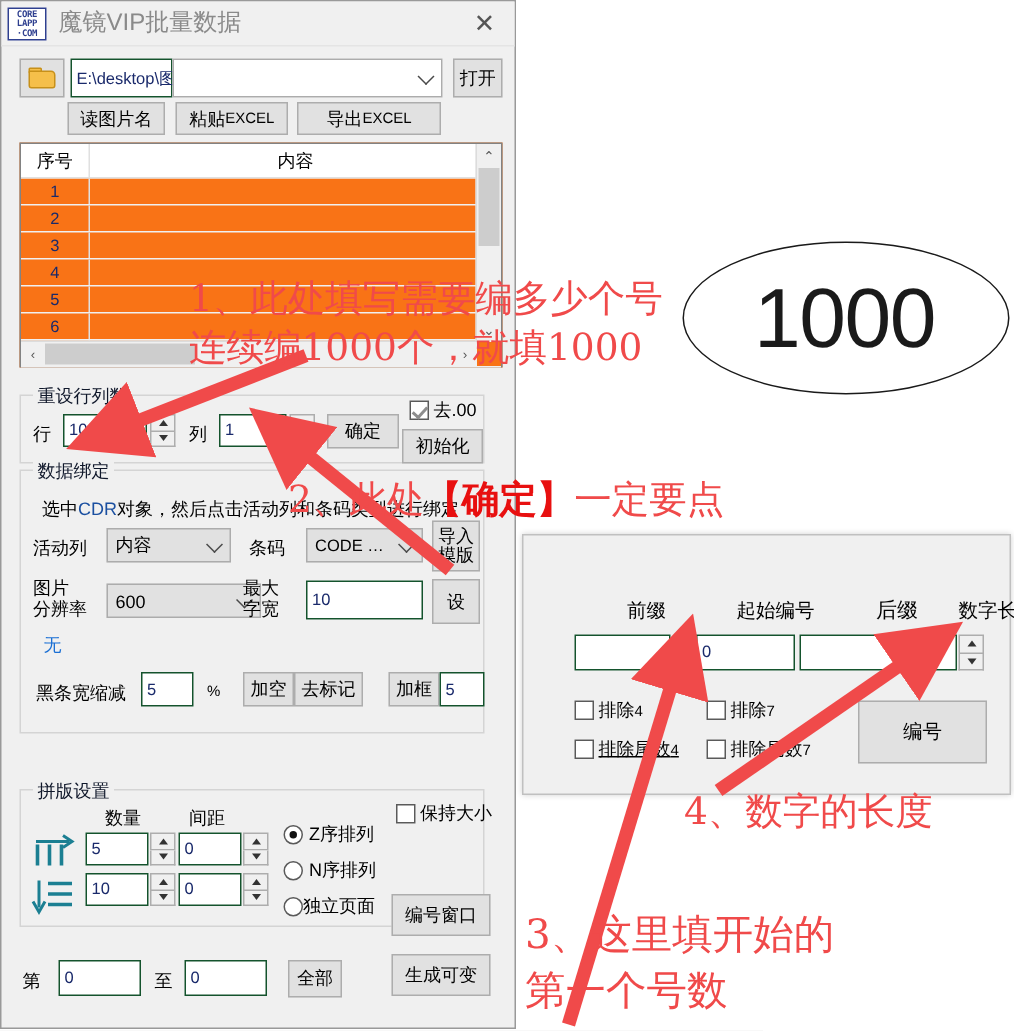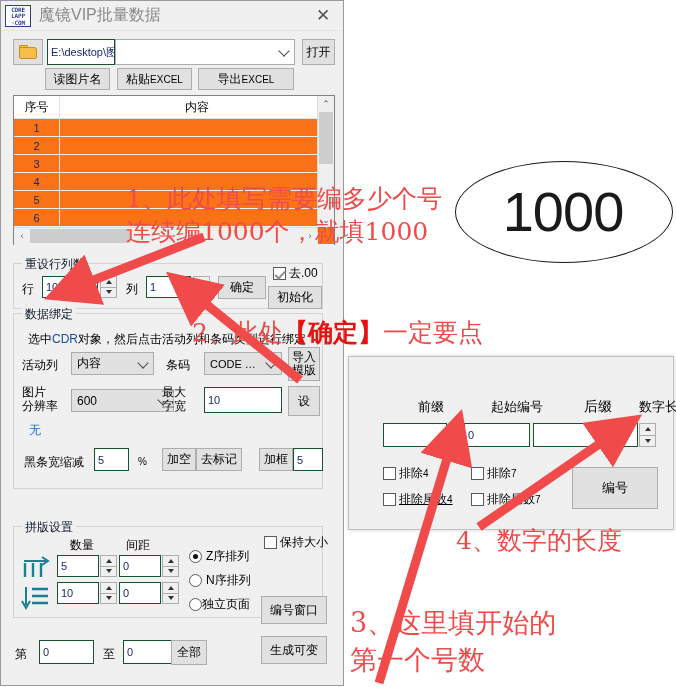--- a/index.html
+++ b/index.html
@@ -383,21 +383,21 @@
   <div style="position:absolute;left:263px;top:533px;display:flex;align-items:center;">
     <span class="chk"></span>
     <span style="margin-left:3px;font-size:12px;">保持大小</span>
   </div>
   <div class="btn" style="position:absolute;left:260px;top:595px;width:66px;height:28px;">编号窗口</div>
 
   <div class="lbl" style="left:14px;top:645px;">第</div>
   <div class="txt" style="position:absolute;left:38px;top:639px;width:55px;height:24px;">0</div>
   <div class="lbl" style="left:102px;top:645px;">至</div>
   <div class="txt" style="position:absolute;left:122px;top:639px;width:55px;height:24px;">0</div>
-  <div class="btn" style="position:absolute;left:170px;top:639px;width:36px;height:25px;">全部</div>
+  <div class="btn" style="position:absolute;left:191px;top:639px;width:36px;height:25px;">全部</div>
   <div class="btn" style="position:absolute;left:260px;top:635px;width:66px;height:28px;">生成可变</div>
 </div>
 
 <div id="num-window">
 
   <div style="position:absolute;left:44px;top:41px;width:76px;text-align:center;font-size:13px;">前缀</div>
   <div style="position:absolute;left:120px;top:41px;width:96px;text-align:center;font-size:13px;">起始编号</div>
   <div style="position:absolute;left:216px;top:41px;width:66px;text-align:center;font-size:14px;">后缀</div>
   <div style="position:absolute;left:276px;top:41px;width:80px;text-align:center;font-size:13px;">数字长度</div>
 

